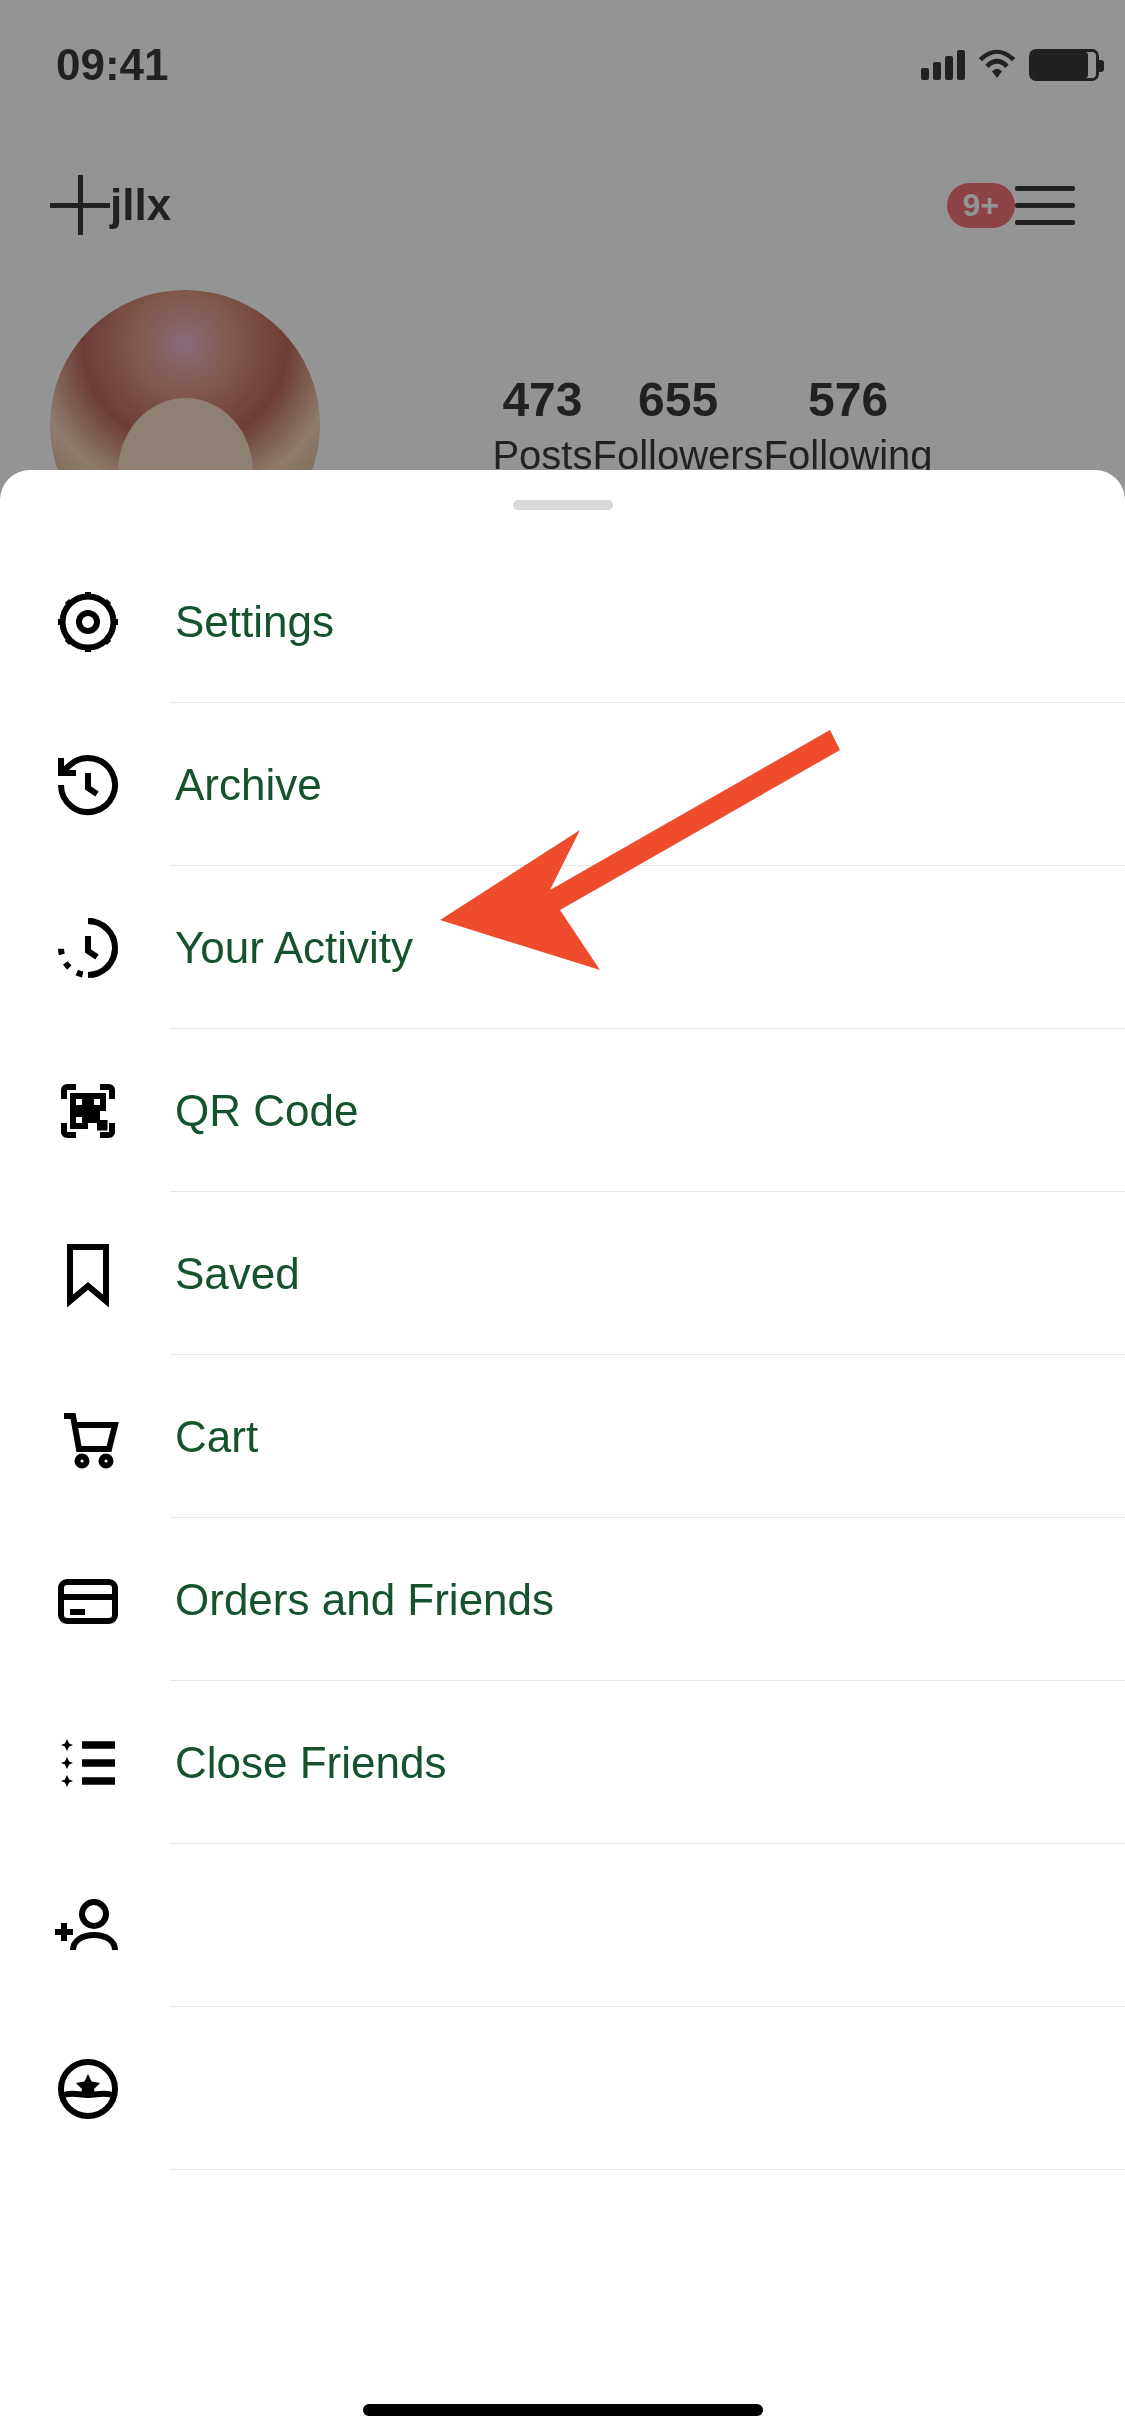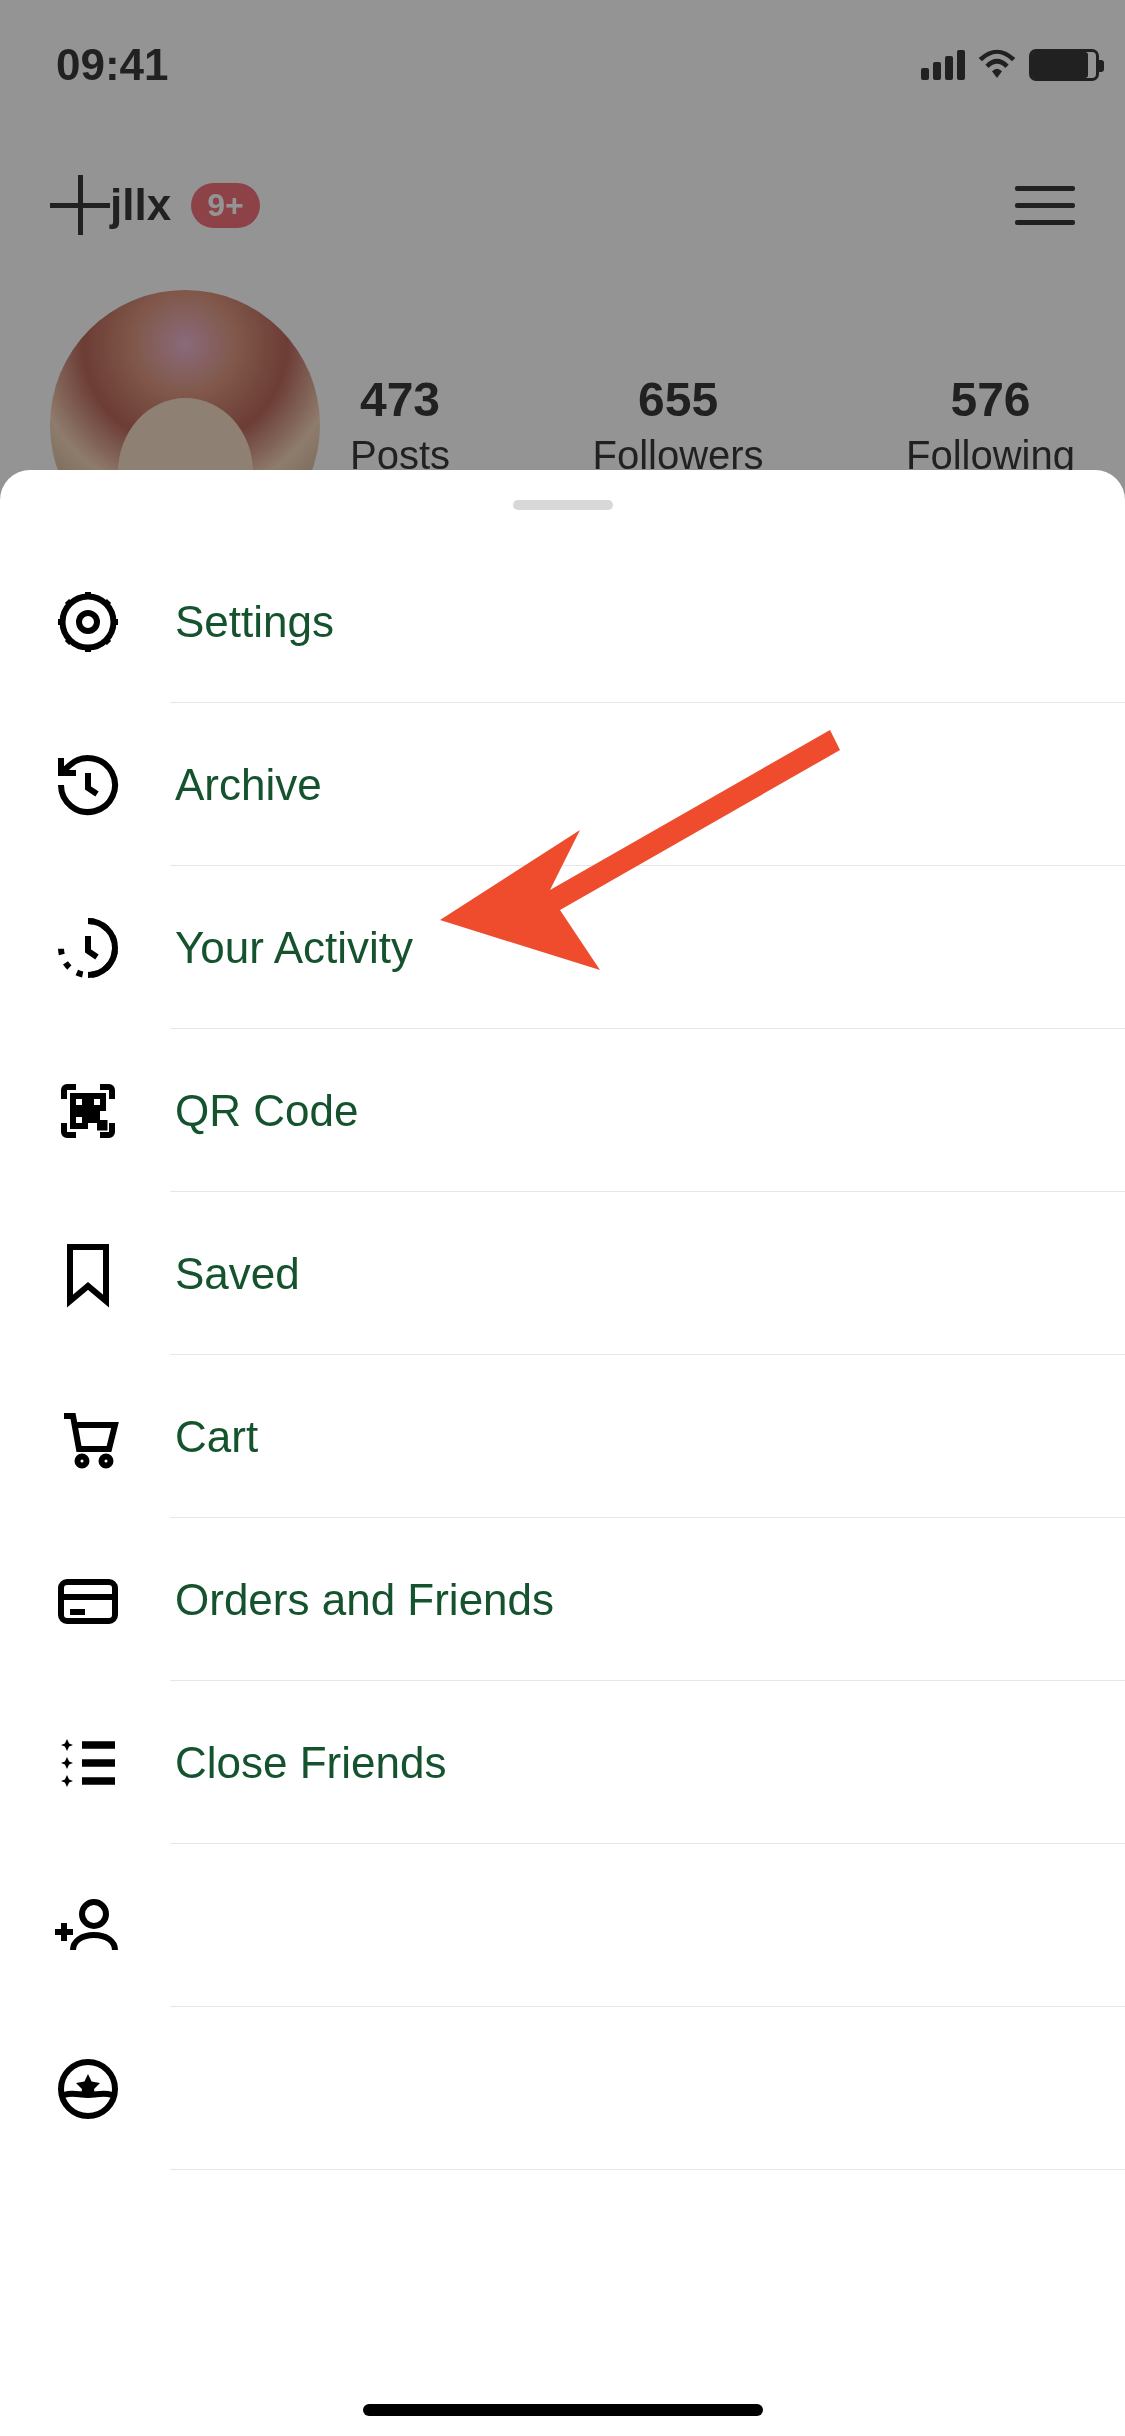--- a/index.html
+++ b/index.html
@@ -53,21 +53,21 @@
       height: 130px;
       display: flex;
       align-items: center;
       padding: 0 50px;
       z-index: 1;
     }
     .plus-btn { width: 60px; height: 60px; position:relative; }
     .plus-btn::before,.plus-btn::after{content:'';position:absolute;background:#000;}
     .plus-btn::before{left:28px;top:0;width:5px;height:60px;}
     .plus-btn::after{top:28px;left:0;height:5px;width:60px;}
-    .header-center { flex:1; display:flex; align-items:center; justify-content:flex-start; gap:20px; }
+    .header-center { flex:1; display:flex; align-items:center; justify-content:space-between; gap:20px; }
     .username { font-size: 44px; font-weight: 700; }
     .badge { background:#ed4956; color:#fff; border-radius: 30px; padding: 4px 16px; font-size: 32px; font-weight:700;}
     .hamburger { width: 60px; display:flex; flex-direction:column; gap:12px;}
     .hamburger span{height:5px; background:#000; border-radius:2px;}
     
     .profile-area {
       position: absolute;
       top: 270px; left: 0; right: 0;
       display: flex;
       align-items: center;
@@ -76,21 +76,21 @@
     }
     .avatar {
       width: 270px; height: 270px; border-radius: 50%;
       background: radial-gradient(circle at 50% 20%, #e8a3c8 0%, #d47a5c 20%, #a73e2e 40%, #f2c9a7 60%, #7a5c3e 100%);
       position: relative; overflow:hidden;
     }
     .avatar::after{
       content:''; position:absolute; top:40%; left:25%; width:50%; height:55%;
       background: #f2d5b8; border-radius: 50% 50% 40% 40%;
     }
-    .stats { flex:1; display:flex; justify-content:space-between; margin-left: 30px;}
+    .stats { flex:1; display:flex; justify-content:center; margin-left: 30px;}
     .stat { text-align:center; }
     .stat-num { font-size: 48px; font-weight:700; }
     .stat-label { font-size: 40px; color:#000; margin-top: 6px;}
     
     .sheet {
       position: absolute;
       left: 0; right: 0;
       top: 470px;
       bottom: 0;
       background: #fff;

